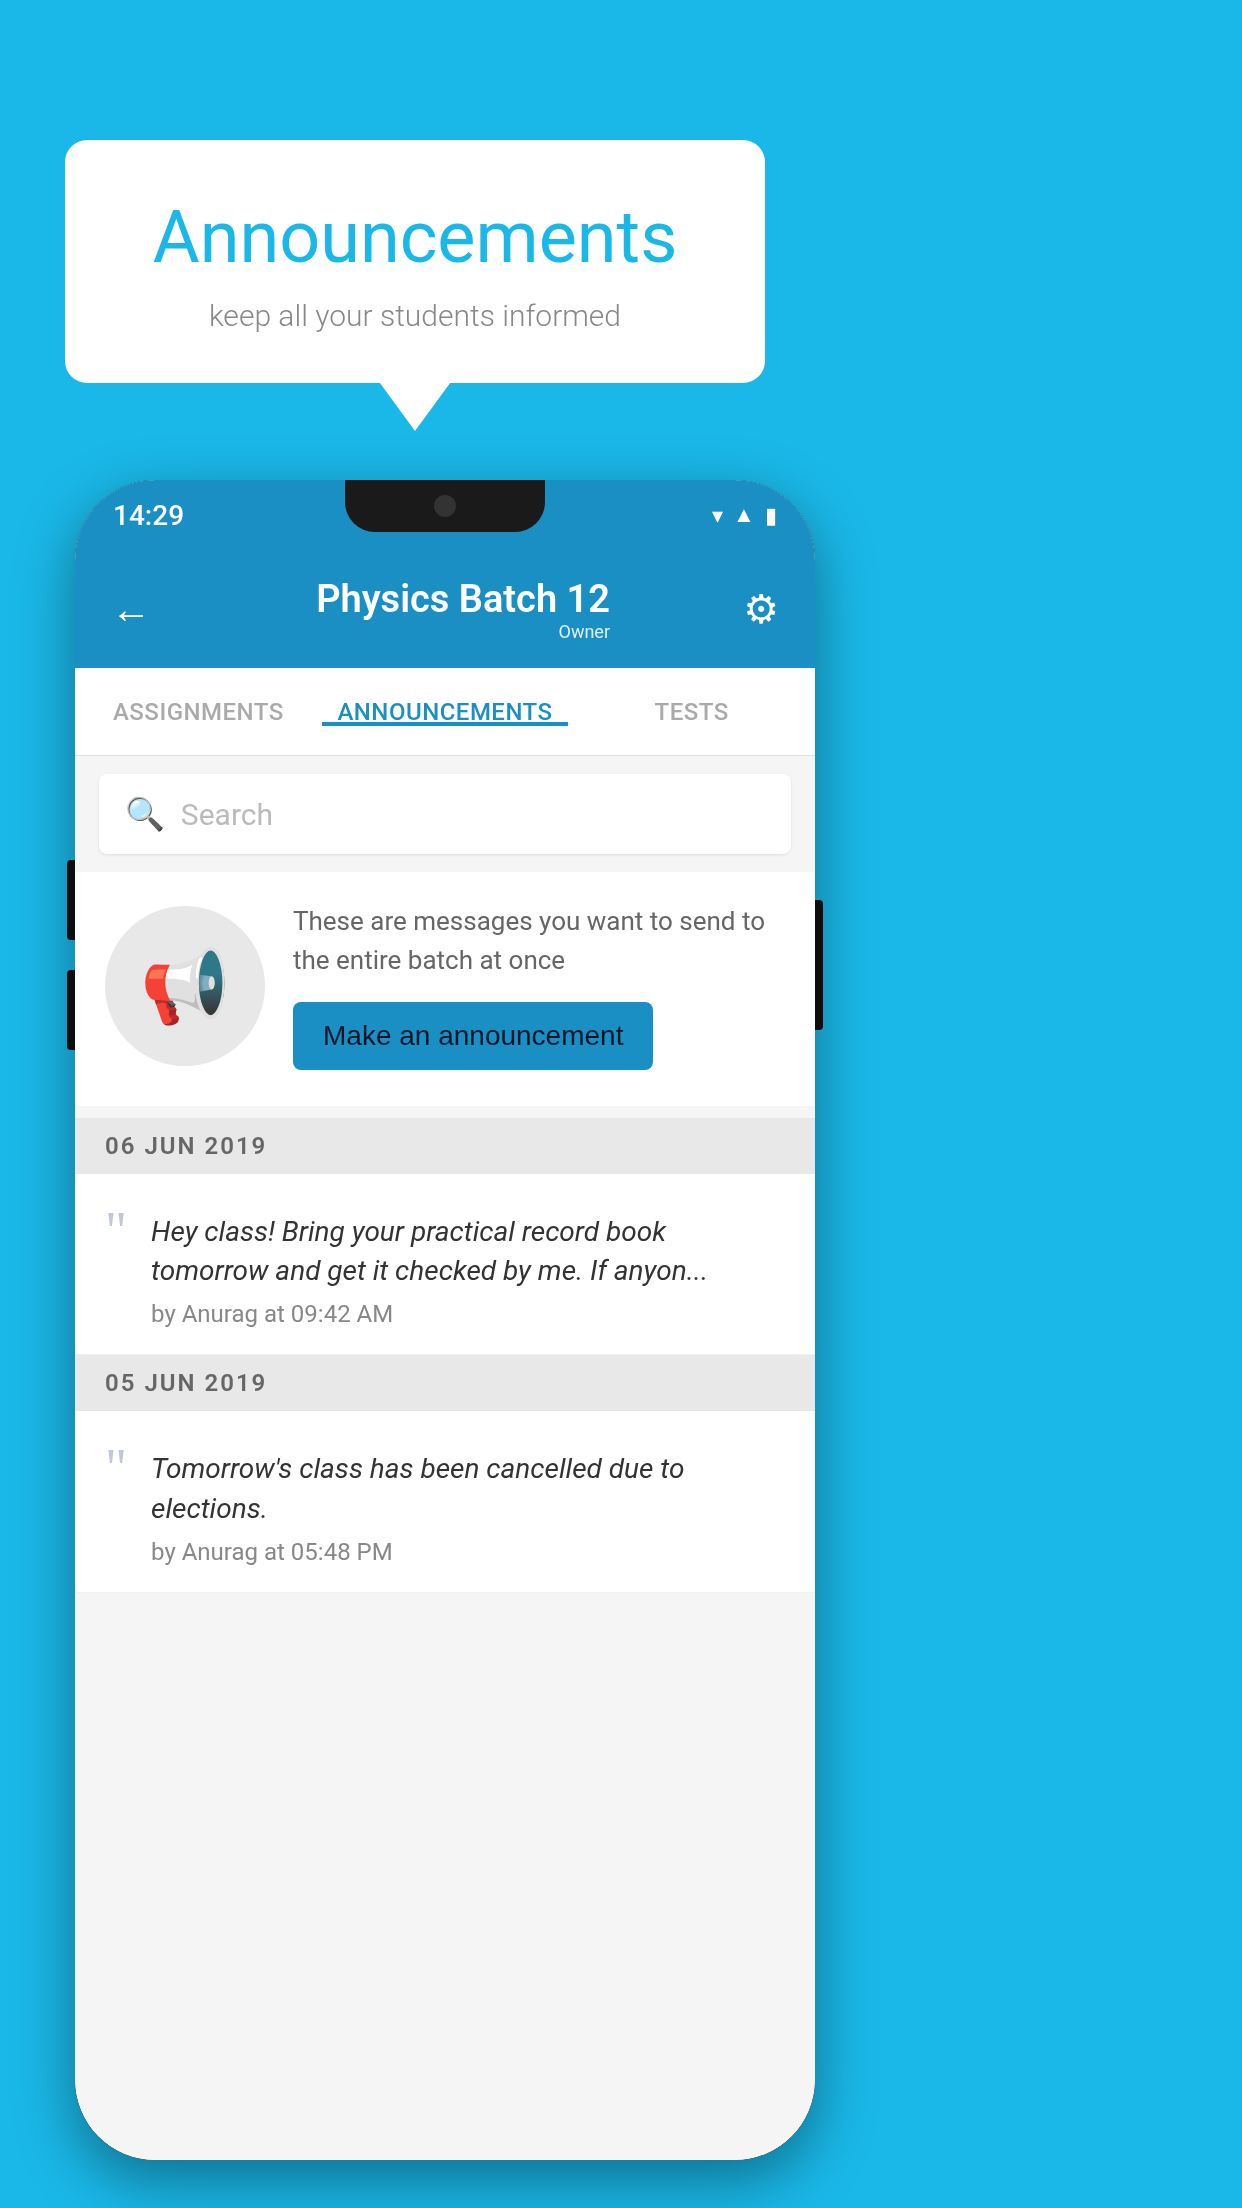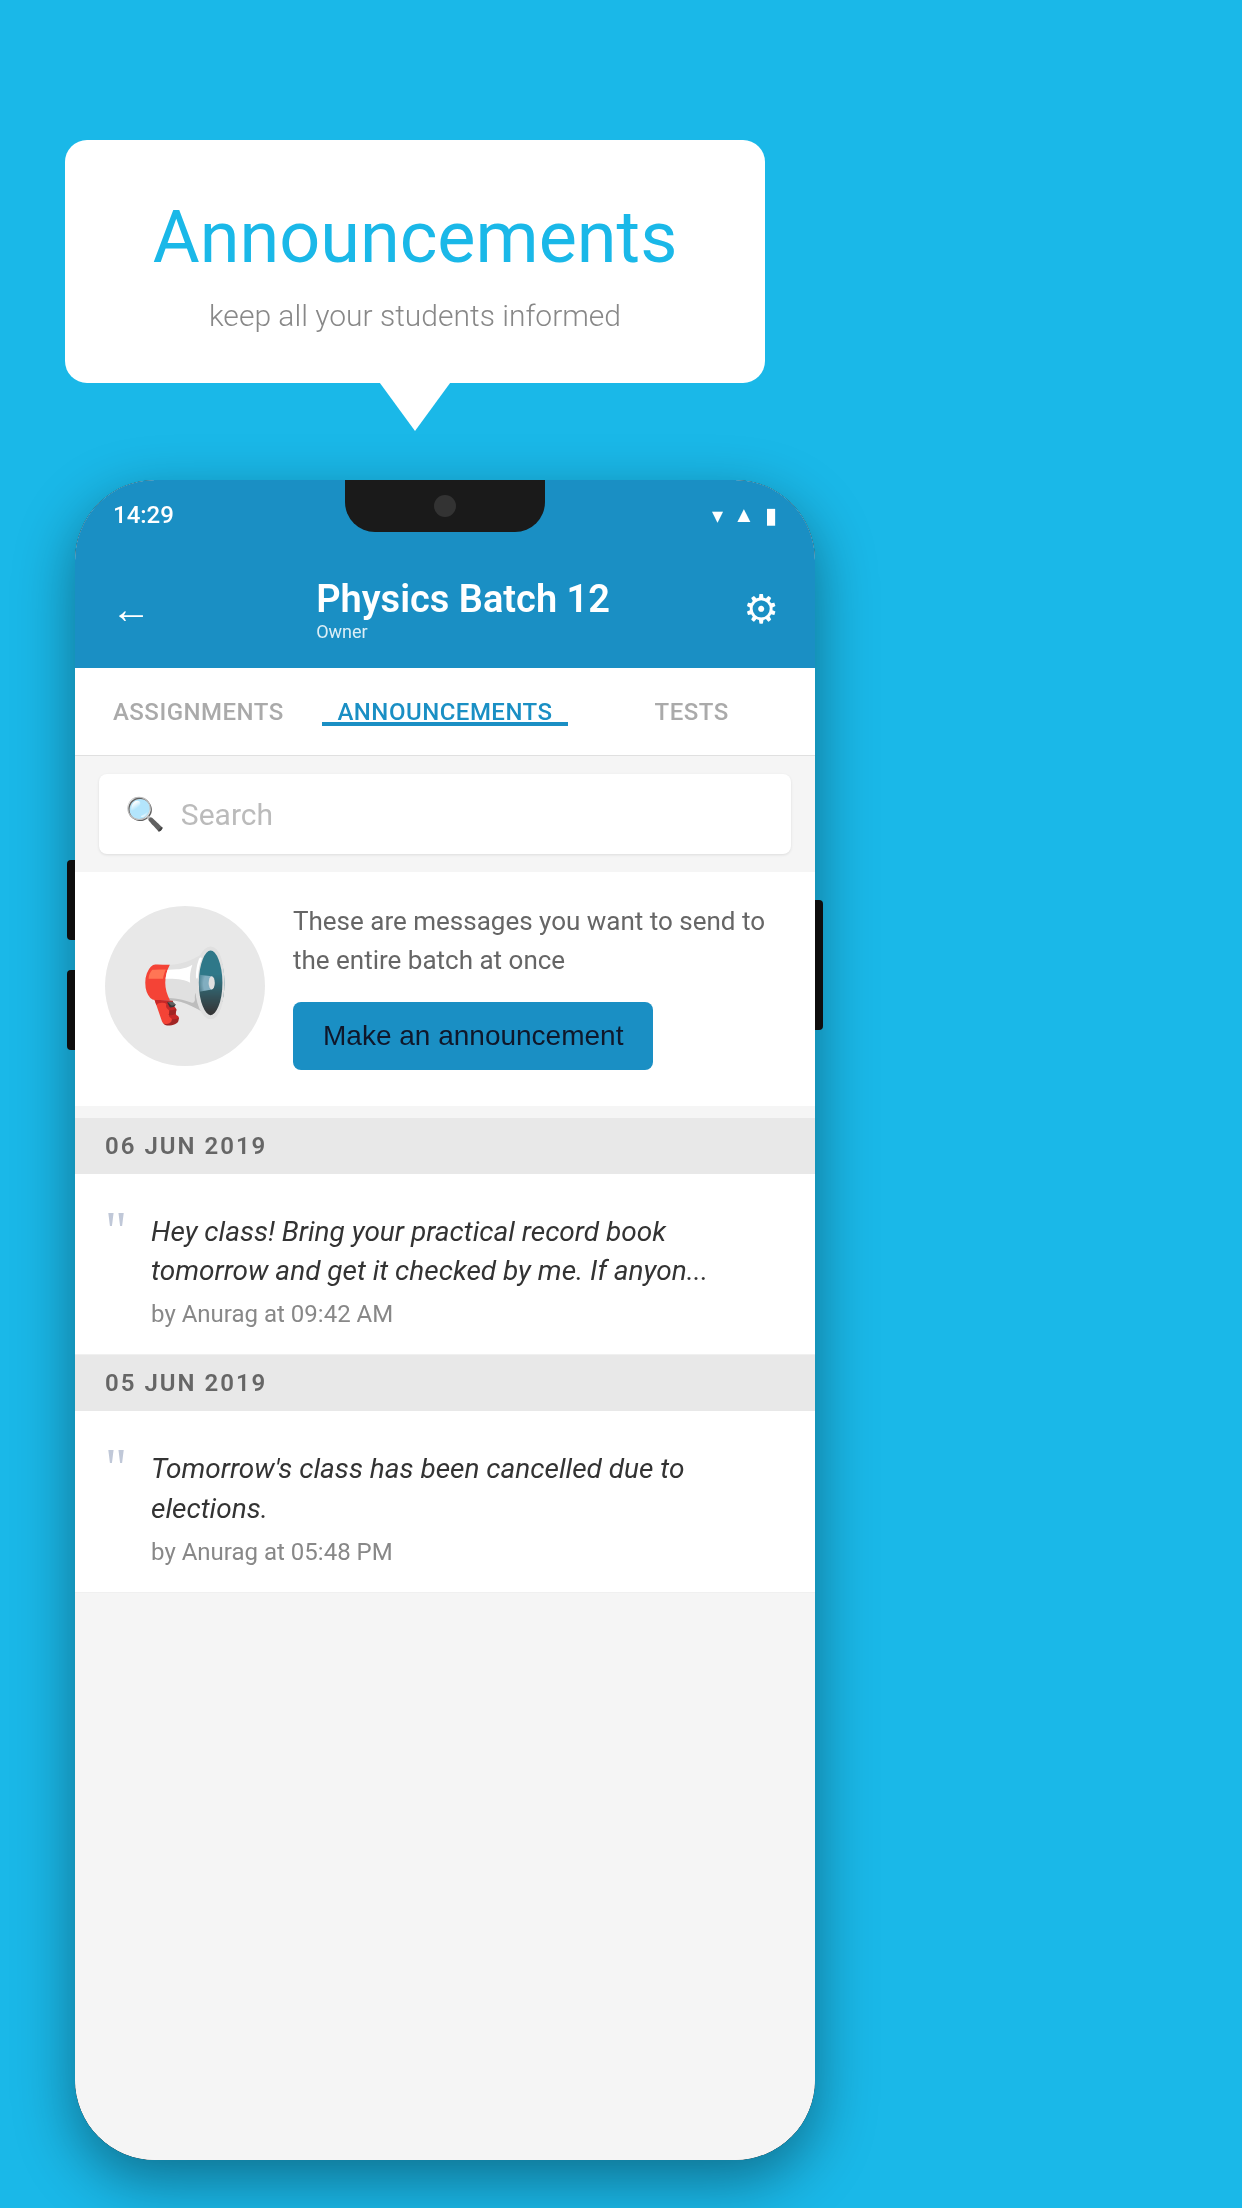--- a/index.html
+++ b/index.html
@@ -109,21 +109,21 @@
       background: #1a8fc4;
       display: flex;
       align-items: center;
       justify-content: space-between;
       padding: 0 38px;
       z-index: 5;
     }
 
     .status-time {
       color: white;
-      font-size: 24px;
+      font-size: 28px;
       font-weight: 500;
     }
 
     .status-icons {
       display: flex;
       align-items: center;
       gap: 10px;
     }
 
     .wifi-icon, .signal-icon, .battery-icon {
@@ -145,21 +145,21 @@
       padding: 0 36px;
     }
 
     .header-back {
       color: white;
       font-size: 40px;
       cursor: pointer;
     }
 
     .header-title-group {
-      text-align: left;
+      text-align: right;
       margin-left: 32px;
     }
 
     .header-title {
       color: white;
       font-size: 38px;
       font-weight: 600;
     }
 
     .header-subtitle {

